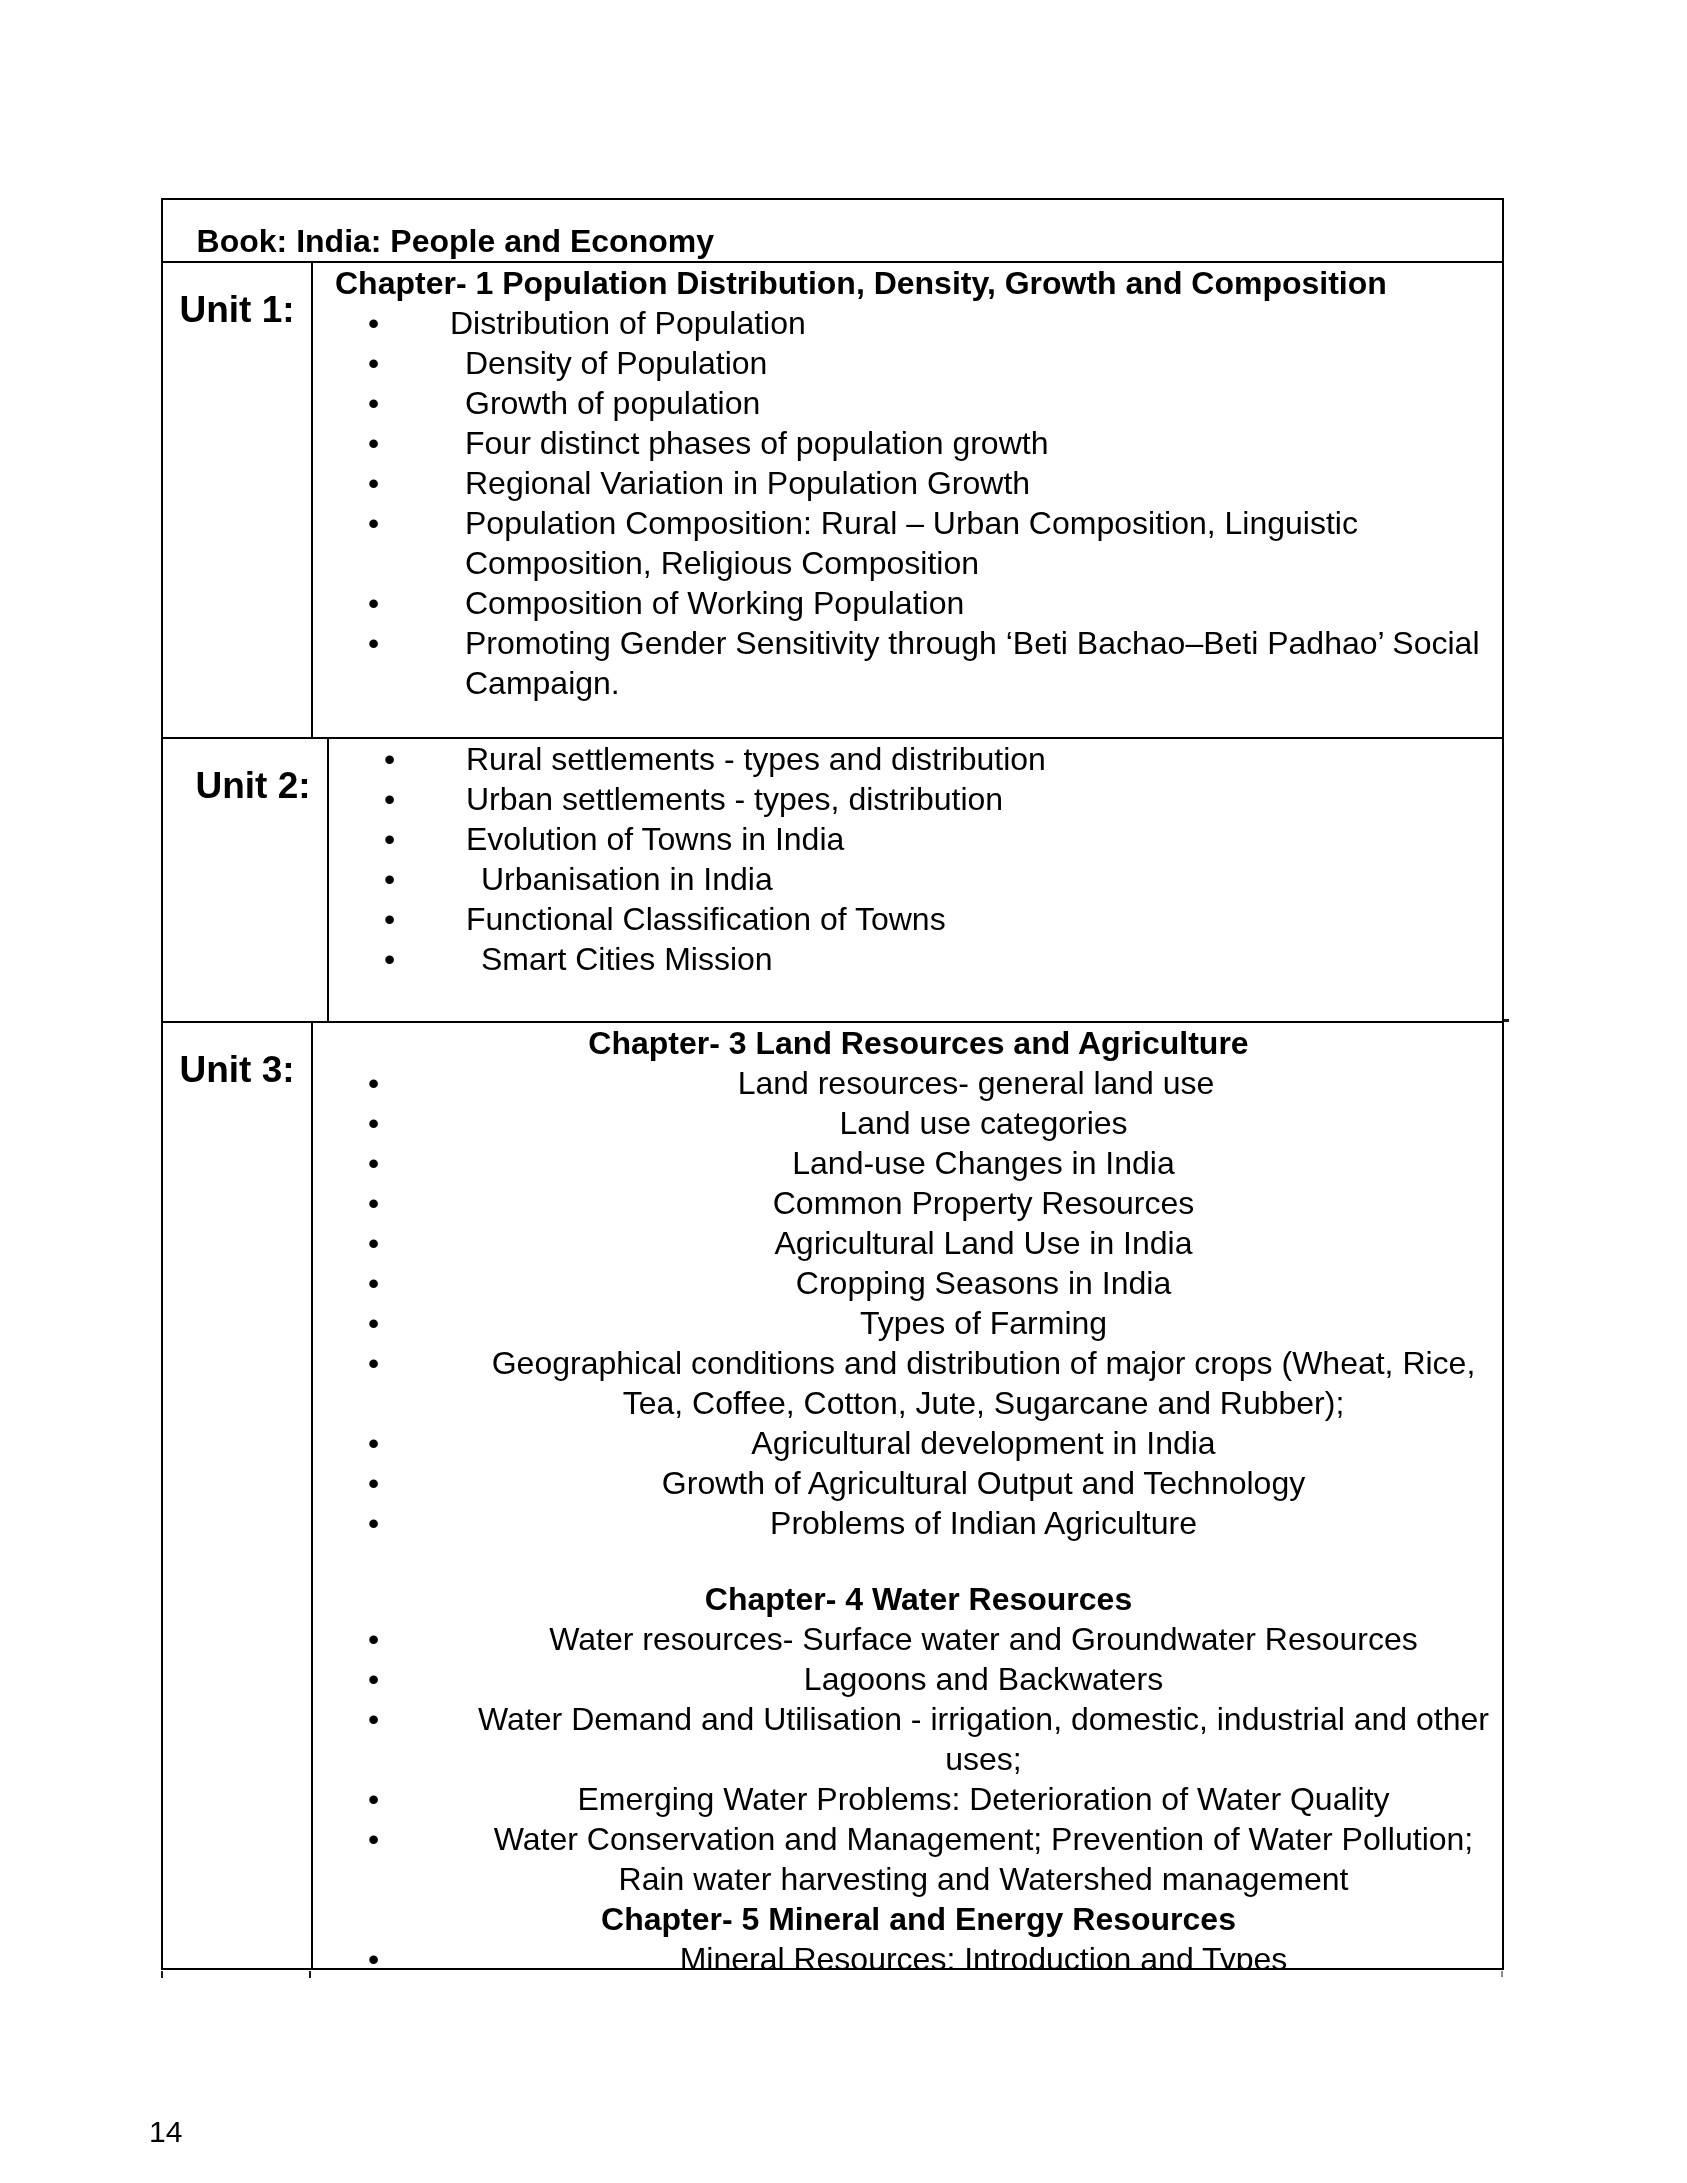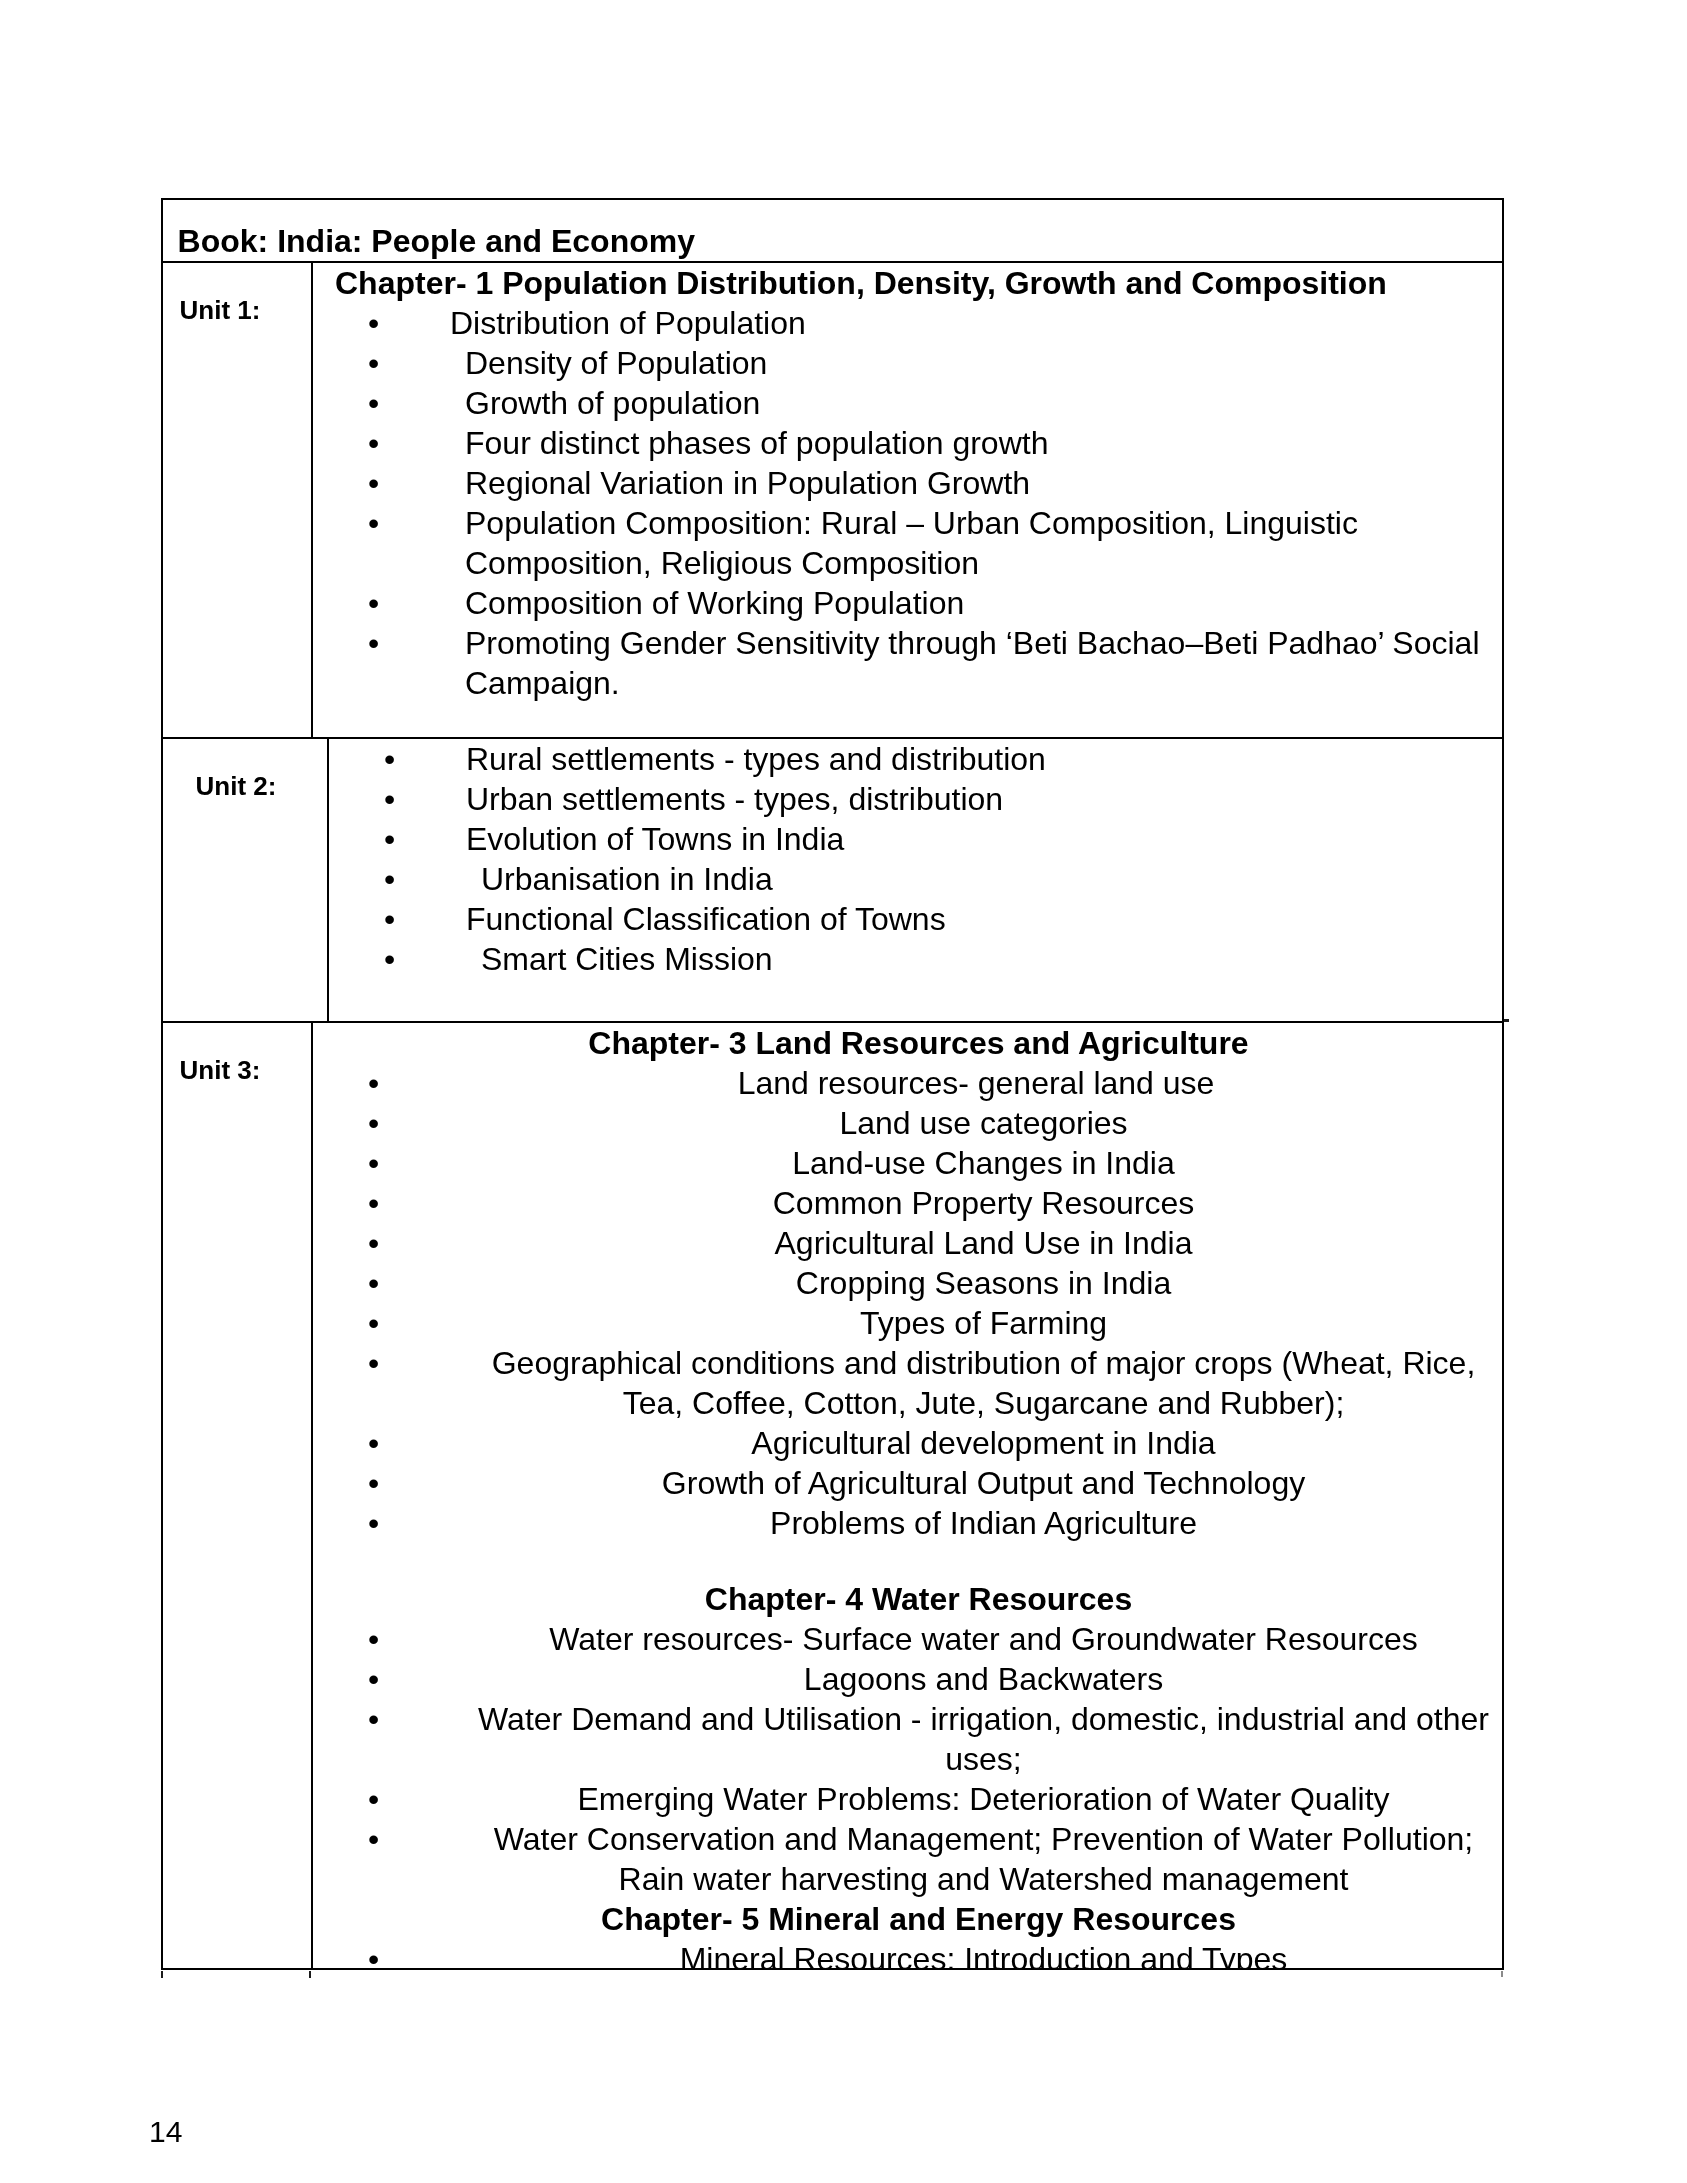--- a/index.html
+++ b/index.html
@@ -15,36 +15,36 @@
   .doc-table{
     position:absolute;
     left:161px; top:198px;
     width:1343px; height:1772px;
     border:2px solid #000;
     border-bottom-width:2.6px;
     background:#fff;
   }
   .trow{display:flex; width:100%;}
   .trow.bordered{border-top:2.6px solid #000;}
-  .header-row{height:61px;}
+  .header-row{height:61px;margin-left:19px;}
   .row-u1{height:476px;}
   .row-u2{height:284px;padding-left:16px;}
   .row-u3{height:947px;}
 
   .book-cell{
     width:100%;
     padding:22.5px 0 0 14.6px;
     font-size:32px; font-weight:bold; line-height:36px;
     white-space:nowrap;
   }
 
   .unit-cell{
     flex:0 0 148px;
     padding:26.5px 0 0 16.5px;
-    font-size:26px; font-weight:bold; line-height:40px;
+    font-size:37px; font-weight:bold; line-height:40px;
     white-space:nowrap;
   }
   .content-cell{
     flex:1 1 auto;
     border-left:2px solid #000;
     font-size:32px; line-height:40px;
     overflow:hidden;
   }
   .content-cell.lh60{line-height:40px;text-align:center;}
 

